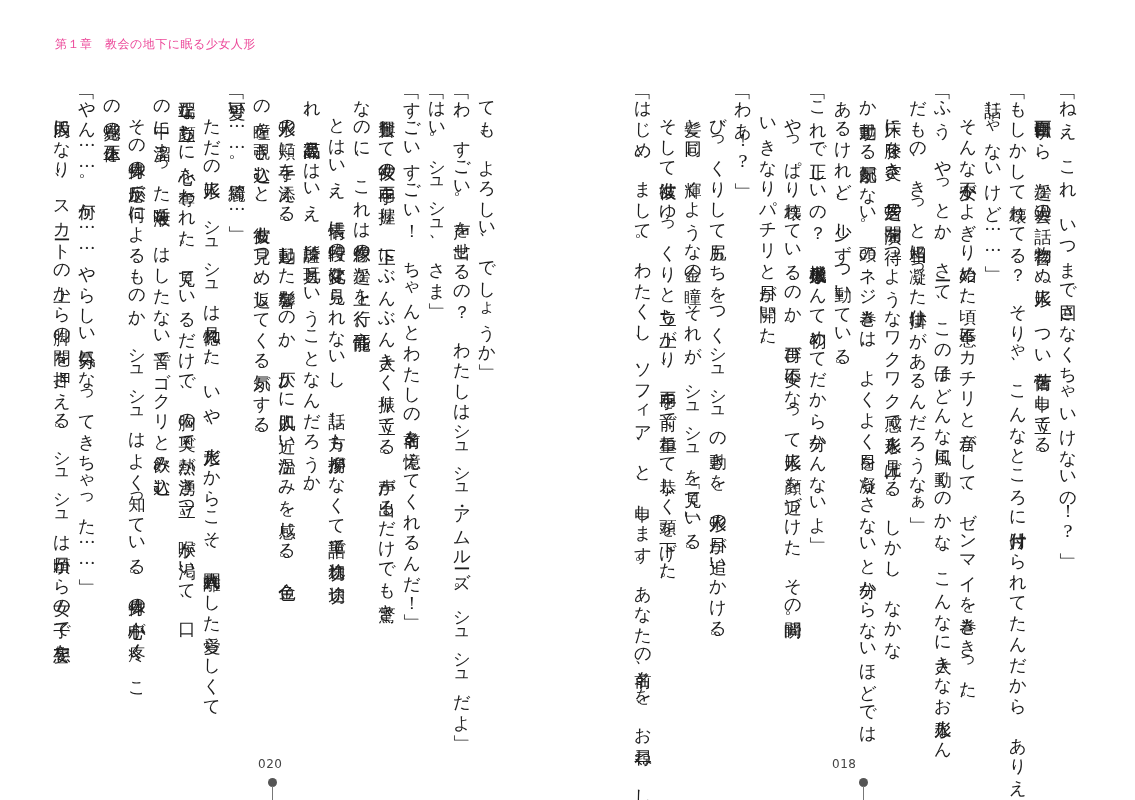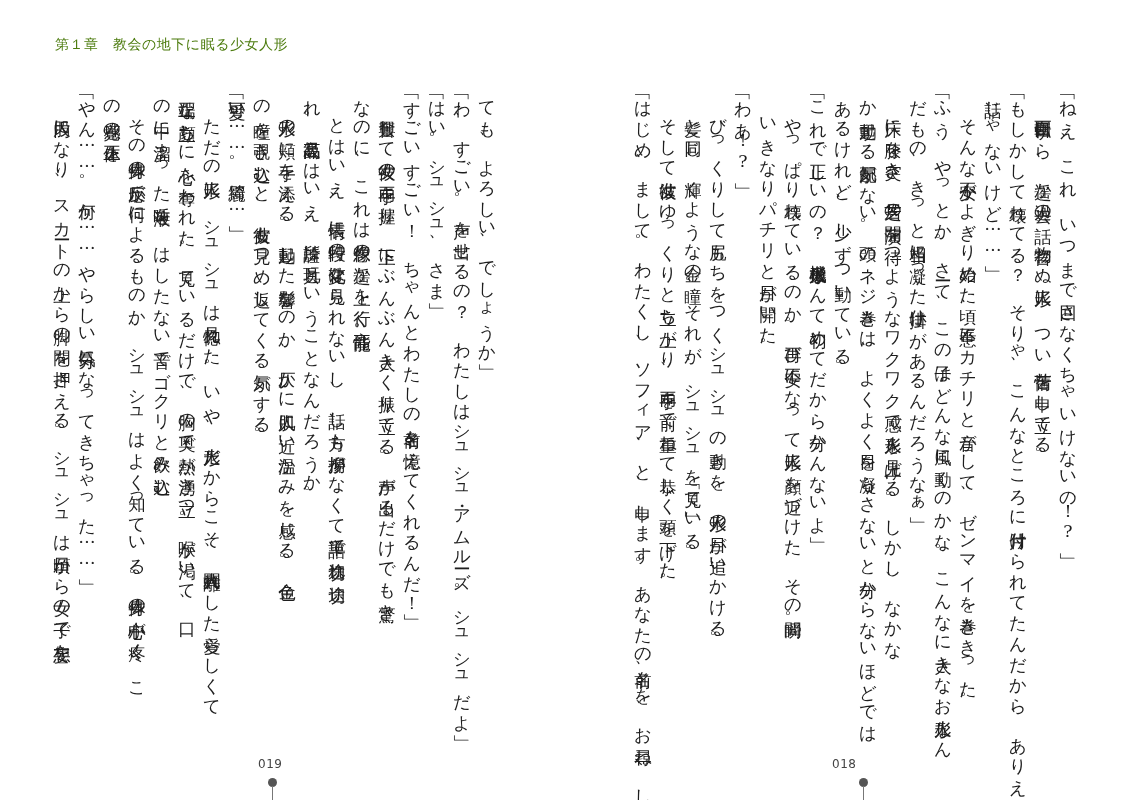--- a/index.html
+++ b/index.html
@@ -1,20 +1,20 @@
 <!DOCTYPE html>
 <html><head>
 <meta charset="utf-8">
 <style>
   html, body { margin: 0; padding: 0; background: #ffffff; }
   body { width: 1135px; height: 800px; position: relative; overflow: hidden;
          font-family: "DejaVu Serif", "Liberation Serif", serif; color: #222; }
   .spread { position: absolute; left: 0; top: 0; width: 1135px; height: 800px; }
-  .running-head { position: absolute; left: 55px; top: 36px; font-size: 14px;
-                  color: #4d7c0f; letter-spacing: 0.5px; white-space: pre; }
+  .running-head { position: absolute; left: 55px; top: 36px; font-size: 12px;
+                  color: #ec4899; letter-spacing: 0.5px; white-space: pre; }
   .col { position: absolute; top: 88px; width: 24px;
          writing-mode: vertical-rl; text-orientation: upright;
          font-size: 17.4px; line-height: 24px; letter-spacing: 0.9px;
          white-space: nowrap; color: #1e1e1e; }
   .folio { position: absolute; top: 757px; font-size: 12px; color: #444;
            font-family: "DejaVu Sans", sans-serif; letter-spacing: 0.5px; }
   .folio-dot { position: absolute; top: 778px; width: 9px; height: 9px;
                border-radius: 50%; background: #555; }
   .folio-line { position: absolute; top: 786px; width: 1px; height: 14px; background: #777; }
 </style>
@@ -37,21 +37,21 @@
     <div class="col" style="left:250px">の瞳を覗き込むと、彼女も見つめ返してくる気がする。</div>
     <div class="col" style="left:225px">「可愛い……。綺麗……」</div>
     <div class="col" style="left:200px">　ただの人形に、シュシュは見惚れた。いや、人形だからこそ、人間離れした愛らしくて</div>
     <div class="col" style="left:175px">端正な顔立ちに心を奪われた。見ているだけで、胸の奥で熱が湧き立つ。喉が渇いて、口</div>
     <div class="col" style="left:150px">の中に溜まった唾液を、はしたない音でゴクリと飲み込む。</div>
     <div class="col" style="left:125px">　その身体の反応が何によるものか、シュシュはよく知っている。身体の中心が疼く、こ</div>
     <div class="col" style="left:100px">の感覚の正体を。</div>
     <div class="col" style="left:75px">「やん……。何か……やらしい気分になってきちゃった……」</div>
     <div class="col" style="left:50px">　内股になり、スカートの上から脚の間を押さえる。シュシュは日頃から女の子で妄想を</div>
 
-    <div class="folio" style="left:258px">019</div>
+    <div class="folio" style="left:258px">020</div>
     <div class="folio-dot" style="left:268px"></div>
     <div class="folio-line" style="left:272px"></div>
   </div>
 
   <div>
     <div class="col" style="left:1056px">「ねえ、これ、いつまで回さなくちゃいけないの!?」</div>
     <div class="col" style="left:1031px">　百回転目すら、遥か過去の話。物言わぬ人形に、つい苦情を申し立てる。</div>
     <div class="col" style="left:1006px">「もしかして壊れてる？　そりゃ、こんなところに片付けられてたんだから、ありえない</div>
     <div class="col" style="left:981px">話じゃないけど……」</div>
     <div class="col" style="left:956px">　そんな不安がよぎり始めた頃、不意にカチリと音がして、ゼンマイを巻ききった。</div>

